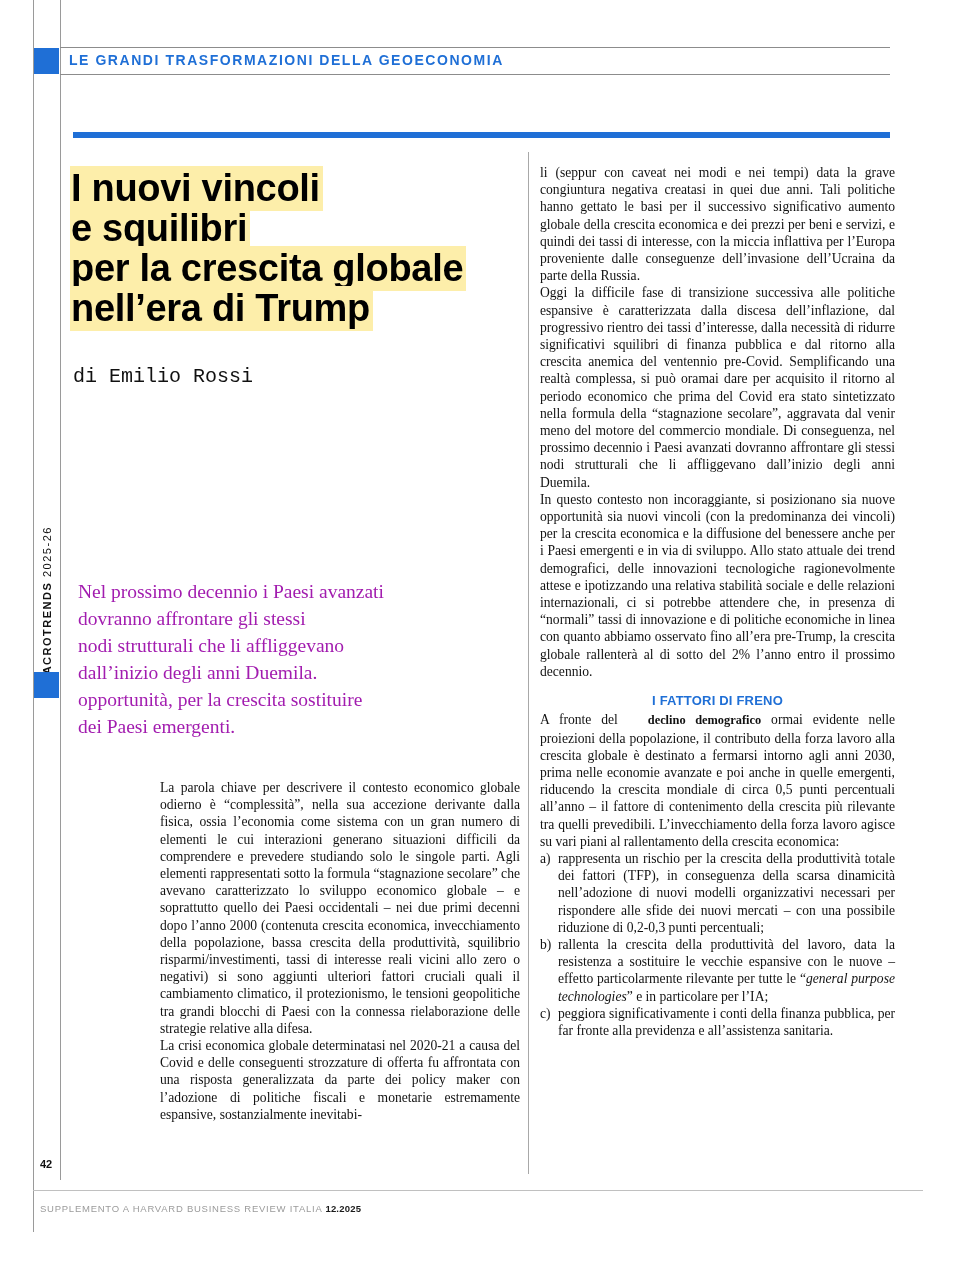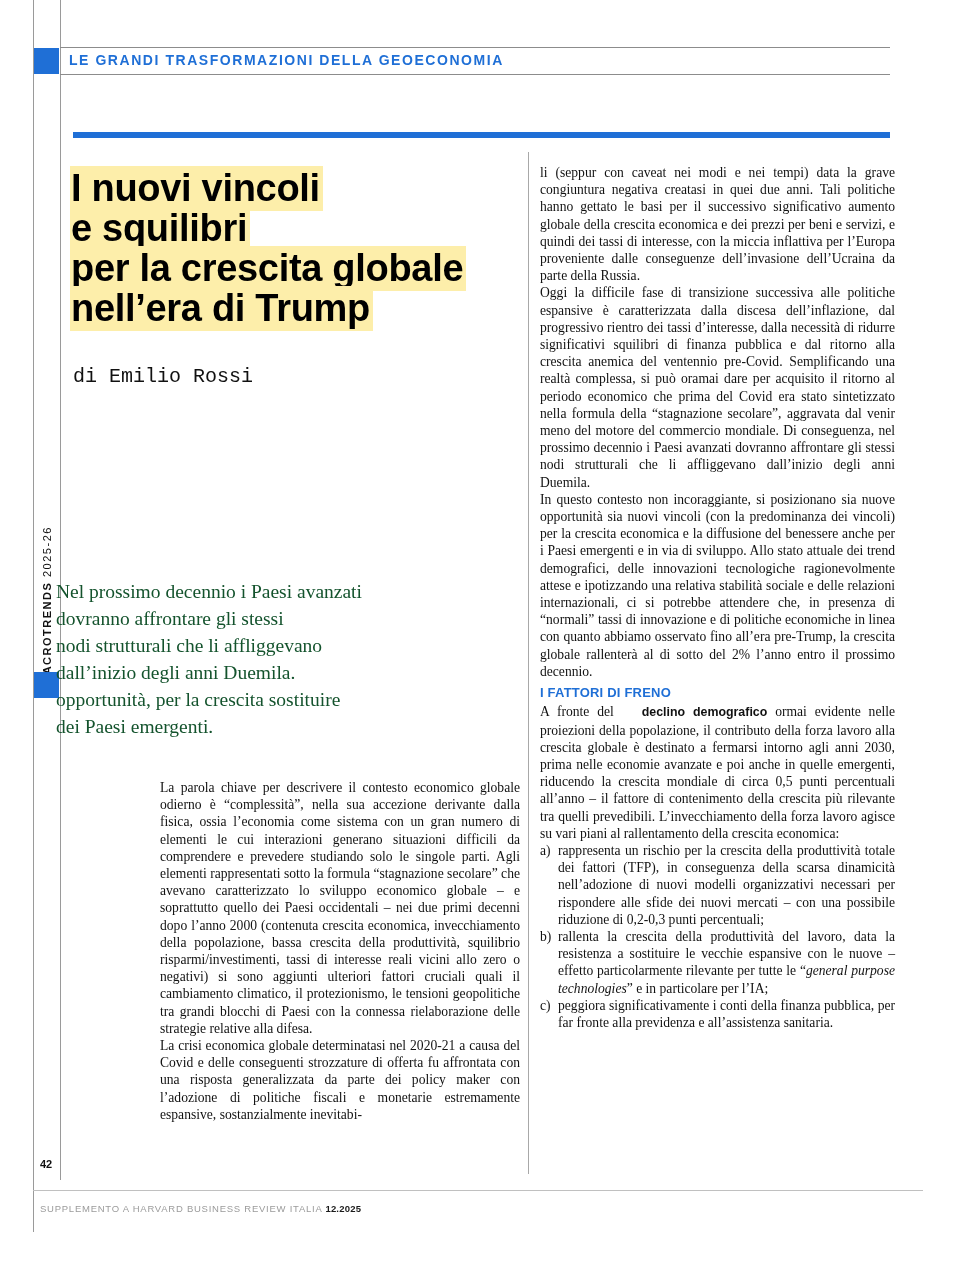--- a/index.html
+++ b/index.html
@@ -130,27 +130,27 @@
     left: 73px;
     top: 365px;
     font-family: Liberation Mono, monospace;
     font-size: 20px;
     color: #111;
   }
 
   
   .pullquote {
     position: absolute;
-    left: 56px;
+    left: 78px;
     top: 578px;
     width: 445px;
     font-family: "Liberation Serif", serif;
     font-size: 19.5px;
     line-height: 27px;
-    color: #14532d;
+    color: #a21caf;
   }
   .pullquote .ln { display: block; }
 
   
   .col {
     position: absolute;
     font-family: "Liberation Serif", serif;
     font-size: 13.6px;
     line-height: 17.2px;
     text-align: justify;
@@ -168,25 +168,25 @@
     top: 164px;
     width: 355px;
   }
 
   .section-head {
     font-family: "Liberation Sans", sans-serif;
     font-size: 13px;
     font-weight: bold;
     color: #1f6fd6;
     letter-spacing: 0.2px;
-    margin-top: 4px;
+    margin-top: 12px;
     margin-bottom: 2px;
-    text-align: left;
-  }
-  .bold-inline { font-family: Liberation Sans, sans-serif; font-weight: bold; font-size: 12.4px; margin-left: 20px; }
+    text-align: center;
+  }
+  .bold-inline { font-family: Liberation Serif, serif; font-weight: bold; font-size: 12.4px; margin-left: 20px; }
   .ital { font-style: italic; }
 
   .listitem {
     display: flex;
     gap: 4px;
     text-align: justify;
   }
   .listitem .marker {
     flex: 0 0 auto;
     width: 14px;

